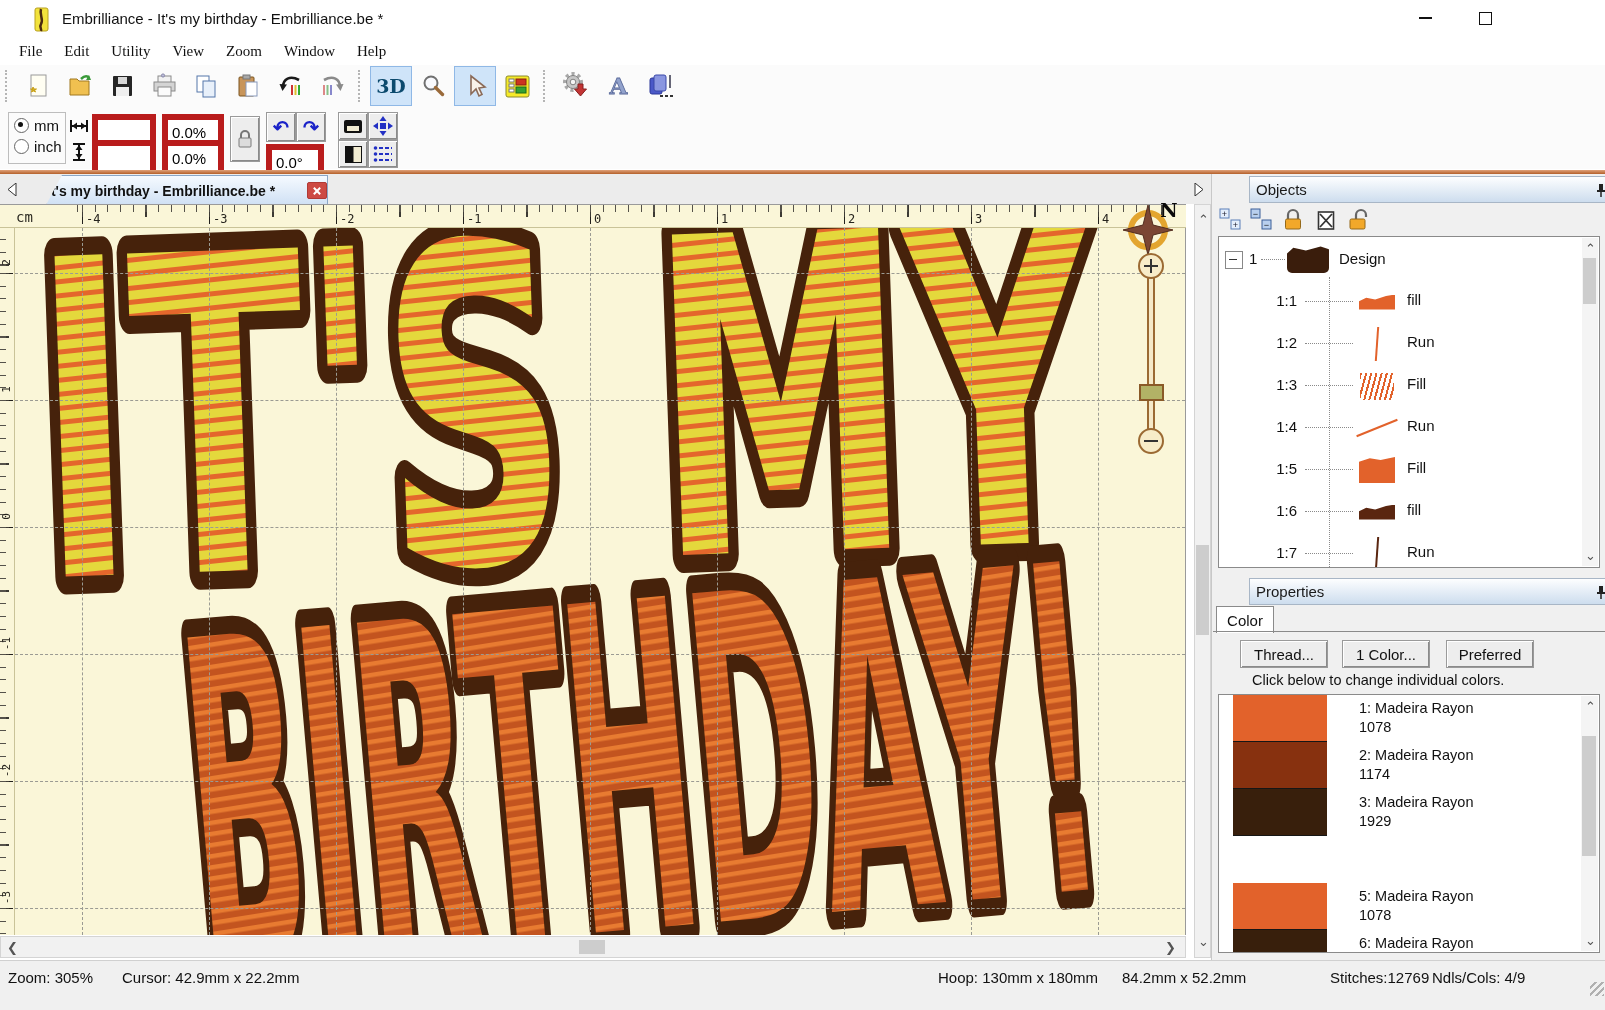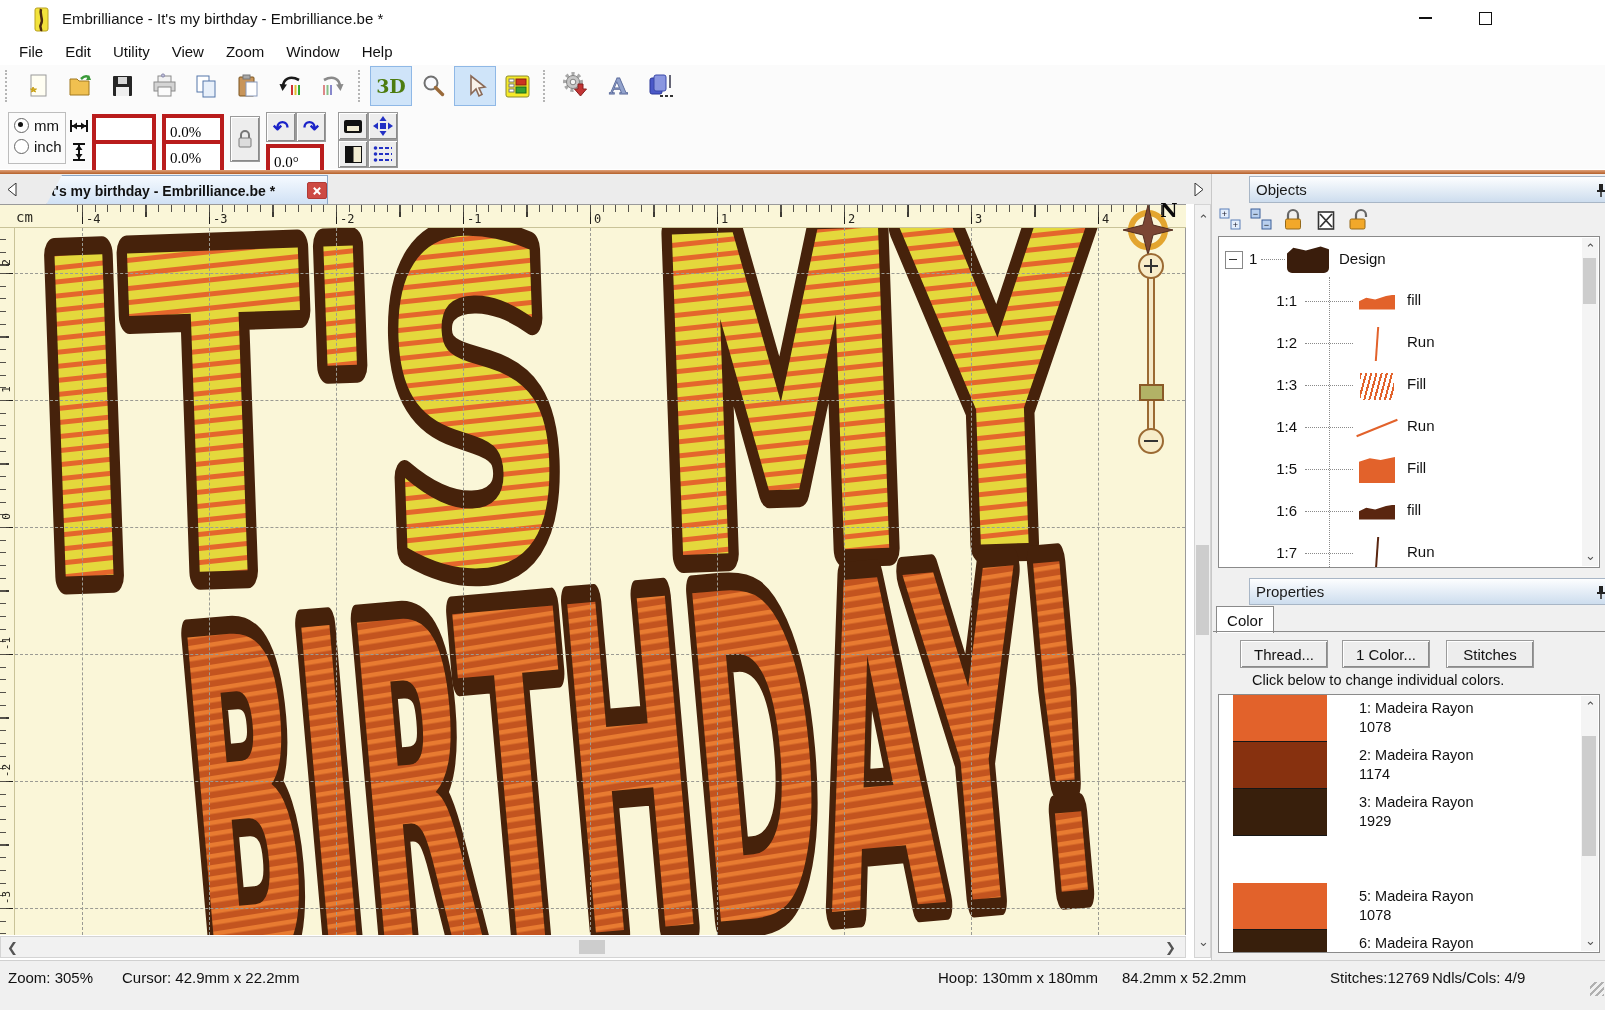--- a/index.html
+++ b/index.html
@@ -4,33 +4,33 @@
 <style>
   html,body{margin:0;padding:0;background:#fff;}
   #app{position:relative;width:1605px;height:1010px;overflow:hidden;
        font-family:"Liberation Sans", sans-serif;font-size:15px;color:#111;background:#fff;}
   .abs{position:absolute;}
   
   .titlebar{left:0;top:0;width:1602px;height:38px;background:#fff;}
   .title-text{left:62px;top:10px;color:#111;font-size:15px;}
   .win-btn{top:0;width:58px;height:36px;display:flex;align-items:center;justify-content:center;}
   .menubar{left:0;top:38px;width:1605px;height:27px;background:#fff;display:flex;align-items:center;padding-left:8px;box-sizing:border-box;}
-  .menu-item{padding:3px 11px;cursor:default;}
+  .menu-item{padding:3px 11px;cursor:default;font-family:Liberation Serif, serif;}
   
   .toolbar1{left:0;top:65px;width:1605px;height:42px;background:#fbfbfb;border-bottom:1px solid #e3e3e3;display:flex;align-items:center;}
   .grip{width:3px;height:32px;border-left:2px dotted #b5b5b5;margin:0 7px 0 5px;}
   .tbtn{width:40px;height:38px;display:flex;align-items:center;justify-content:center;background:transparent;border:1px solid transparent;}
   .tbtn.pressed{background:#cfe4f9;border:1px solid #8fb8e6;}
-  .btn3d{font-weight:bold;font-size:19px;color:#4d7c0f;font-family:"DejaVu Serif",serif;}
+  .btn3d{font-weight:bold;font-size:19px;color:#0c4a6e;font-family:"DejaVu Serif",serif;}
   .toolbar2{left:0;top:107px;width:1605px;height:62px;background:#fbfbfb;}
   .unitbox{left:8px;top:5px;width:56px;height:50px;border:1px solid #bdbdbd;background:#fbfbfb;}
   .radio-row{display:flex;align-items:center;gap:5px;margin:4px 0 0 5px;}
   .radio{width:13px;height:13px;border-radius:50%;border:1px solid #666;background:#fff;position:relative;}
   .radio.sel::after{content:"";position:absolute;left:3px;top:3px;width:5px;height:5px;border-radius:50%;background:#111;}
-  .field{position:absolute;height:36px;border:4px solid #b91c1c;background:#fff;font-size:15px;padding:0 4px;box-sizing:border-box;line-height:20px;font-family:Liberation Serif, serif;}
+  .field{position:absolute;height:36px;border:6px solid #b91c1c;background:#fff;font-size:15px;padding:0 4px;box-sizing:border-box;line-height:20px;}
   .raised{background:#ededed;border:1px solid #9a9a9a;box-shadow:inset 1px 1px 0 #fff,inset -1px -1px 0 #8a8a8a;display:flex;align-items:center;justify-content:center;}
   .blue-arrow{font-size:19px;font-weight:bold;color:#1a22c8;line-height:1;}
   
   .orange-line{left:0;top:170px;width:1605px;height:4px;background:linear-gradient(#e0a27a,#b4602a);}
   .tabstrip{left:0;top:174px;width:1211px;height:30px;background:#ececec;}
   .tab{left:46px;top:1px;width:280px;height:29px;background:linear-gradient(#f5faff,#cfe0f4);
        border:1px solid #8aa6c6;border-bottom:none;clip-path:polygon(16px 0,100% 0,100% 100%,0 100%);
        display:flex;align-items:center;justify-content:space-between;gap:10px;font-weight:bold;font-size:14px;}
   .tab-close{width:18px;height:15px;background:#cd4a44;border:1px solid #b03a36;border-radius:2px;position:relative;}
   .x-glyph::before,.x-glyph::after{content:"";position:absolute;left:50%;top:50%;width:9px;height:2px;background:#fff;}
@@ -517,21 +517,21 @@
     <span>Color</span>
   </div>
   <div class="abs" style="left:1213px;top:631px;width:392px;height:0;border-top:1px solid #8a8a8a"></div>
   <div class="abs raised pbtn" style="left:1240px;top:640px;width:86px">
     <span>Thread...</span>
   </div>
   <div class="abs raised pbtn" style="left:1342px;top:640px;width:86px">
     <span>1 Color...</span>
   </div>
   <div class="abs raised pbtn" style="left:1446px;top:640px;width:86px">
-    <span>Stitches</span>
+    <span>Preferred</span>
   </div>
   <div class="abs" style="left:1252px;top:672px;font-size:14.5px">Click below to change individual colors.</div>
   <div class="abs whitebox" style="left:1218px;top:694px;width:382px;height:259px;overflow:hidden">
     <div class="abs" style="right:1px;top:1px;width:17px;bottom:1px;background:#f4f4f4">
       <span class="abs chev-glyph" style="left:4px;top:4px">⌃</span>
       <div class="abs thumb" style="left:1px;top:40px;width:14px;height:120px"></div>
       <span class="abs chev-glyph" style="left:4px;bottom:4px">⌄</span>
     </div>
   <div class="color-row" style="top: 0px;">
         <div class="swatch" style="background: rgb(226, 98, 43);"></div>

